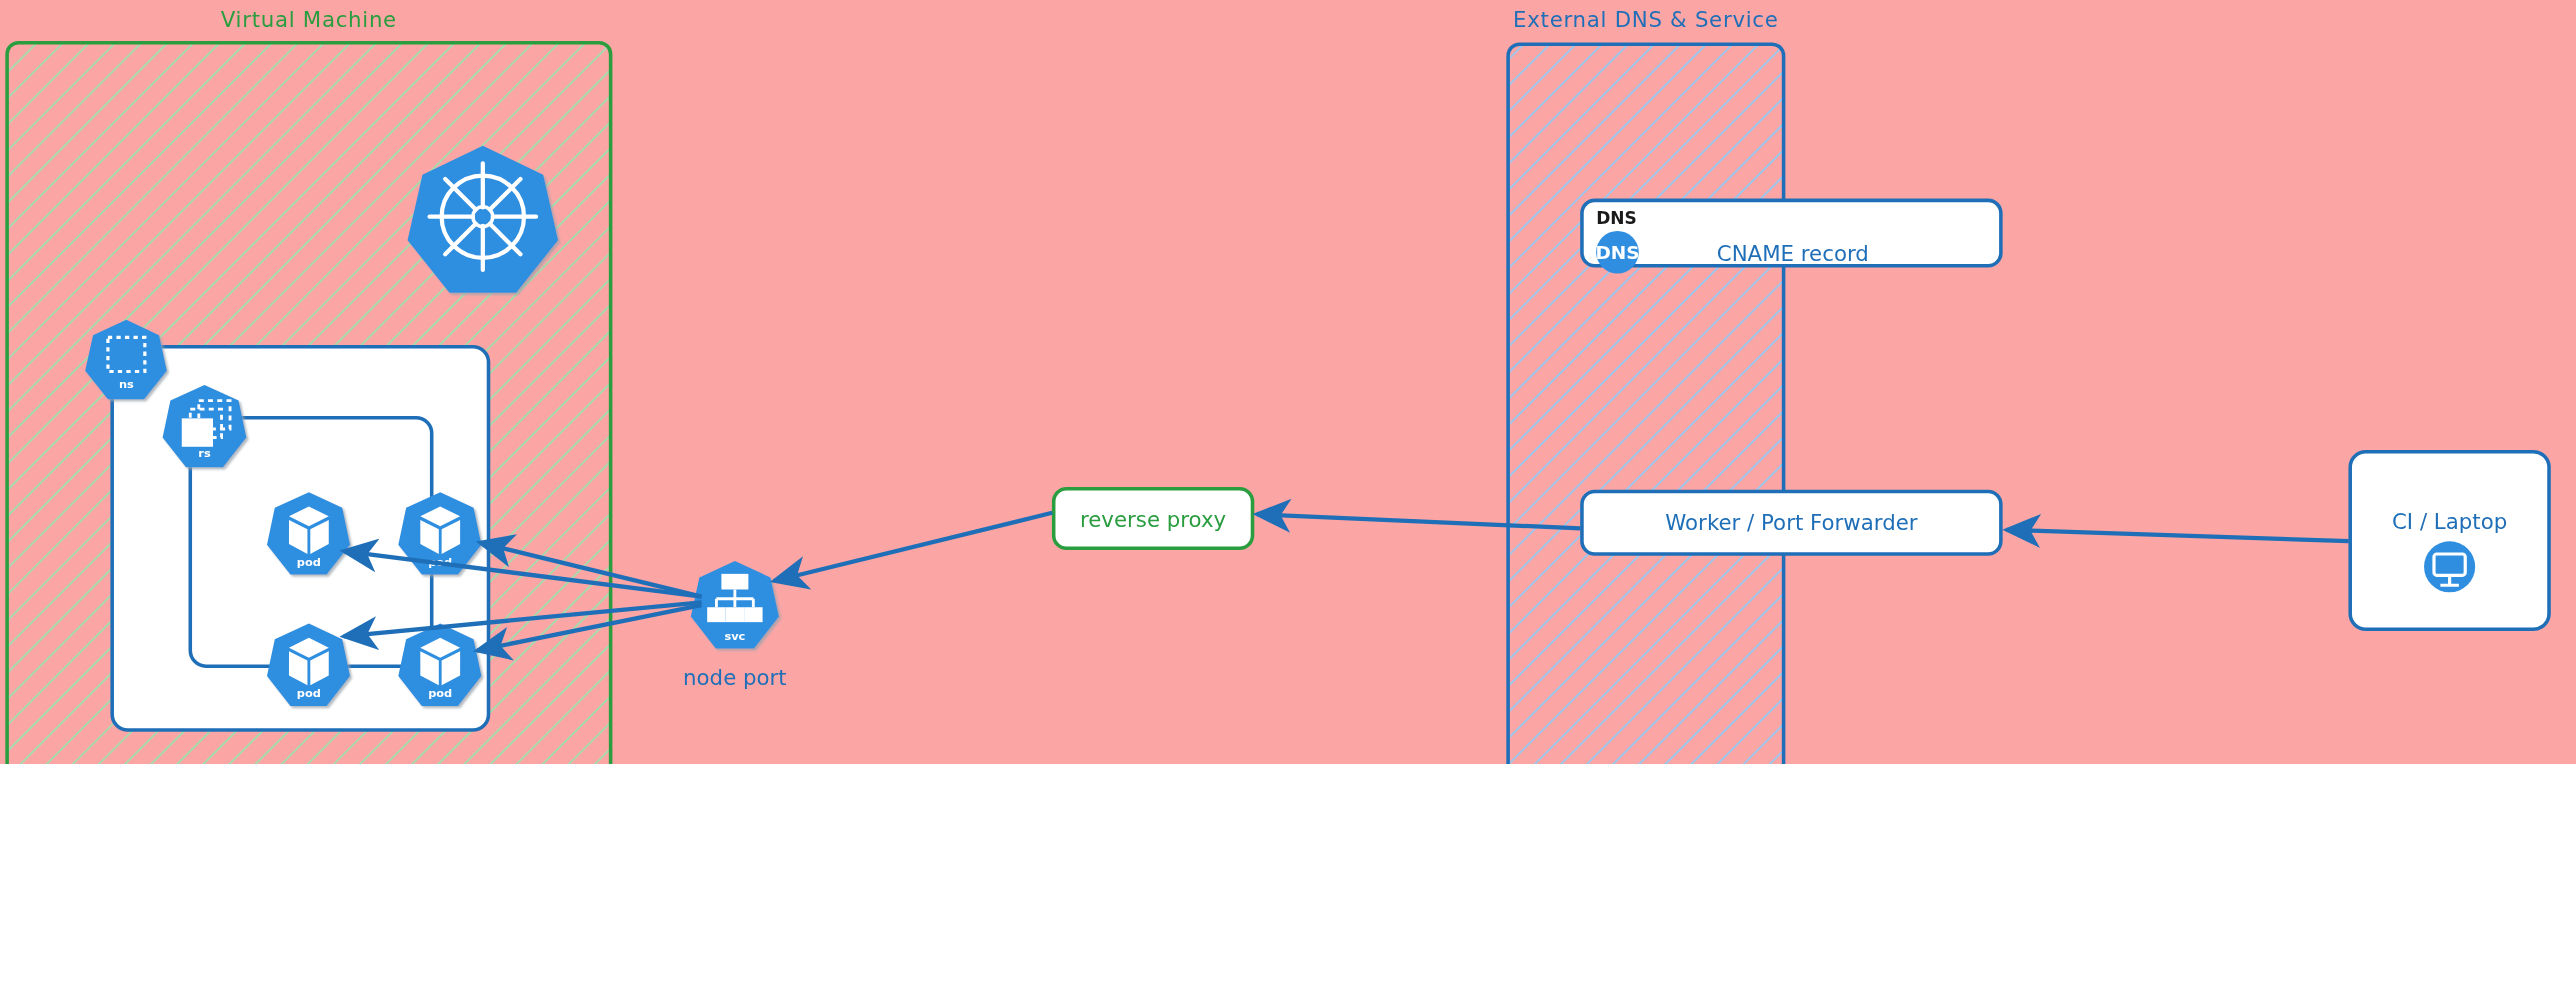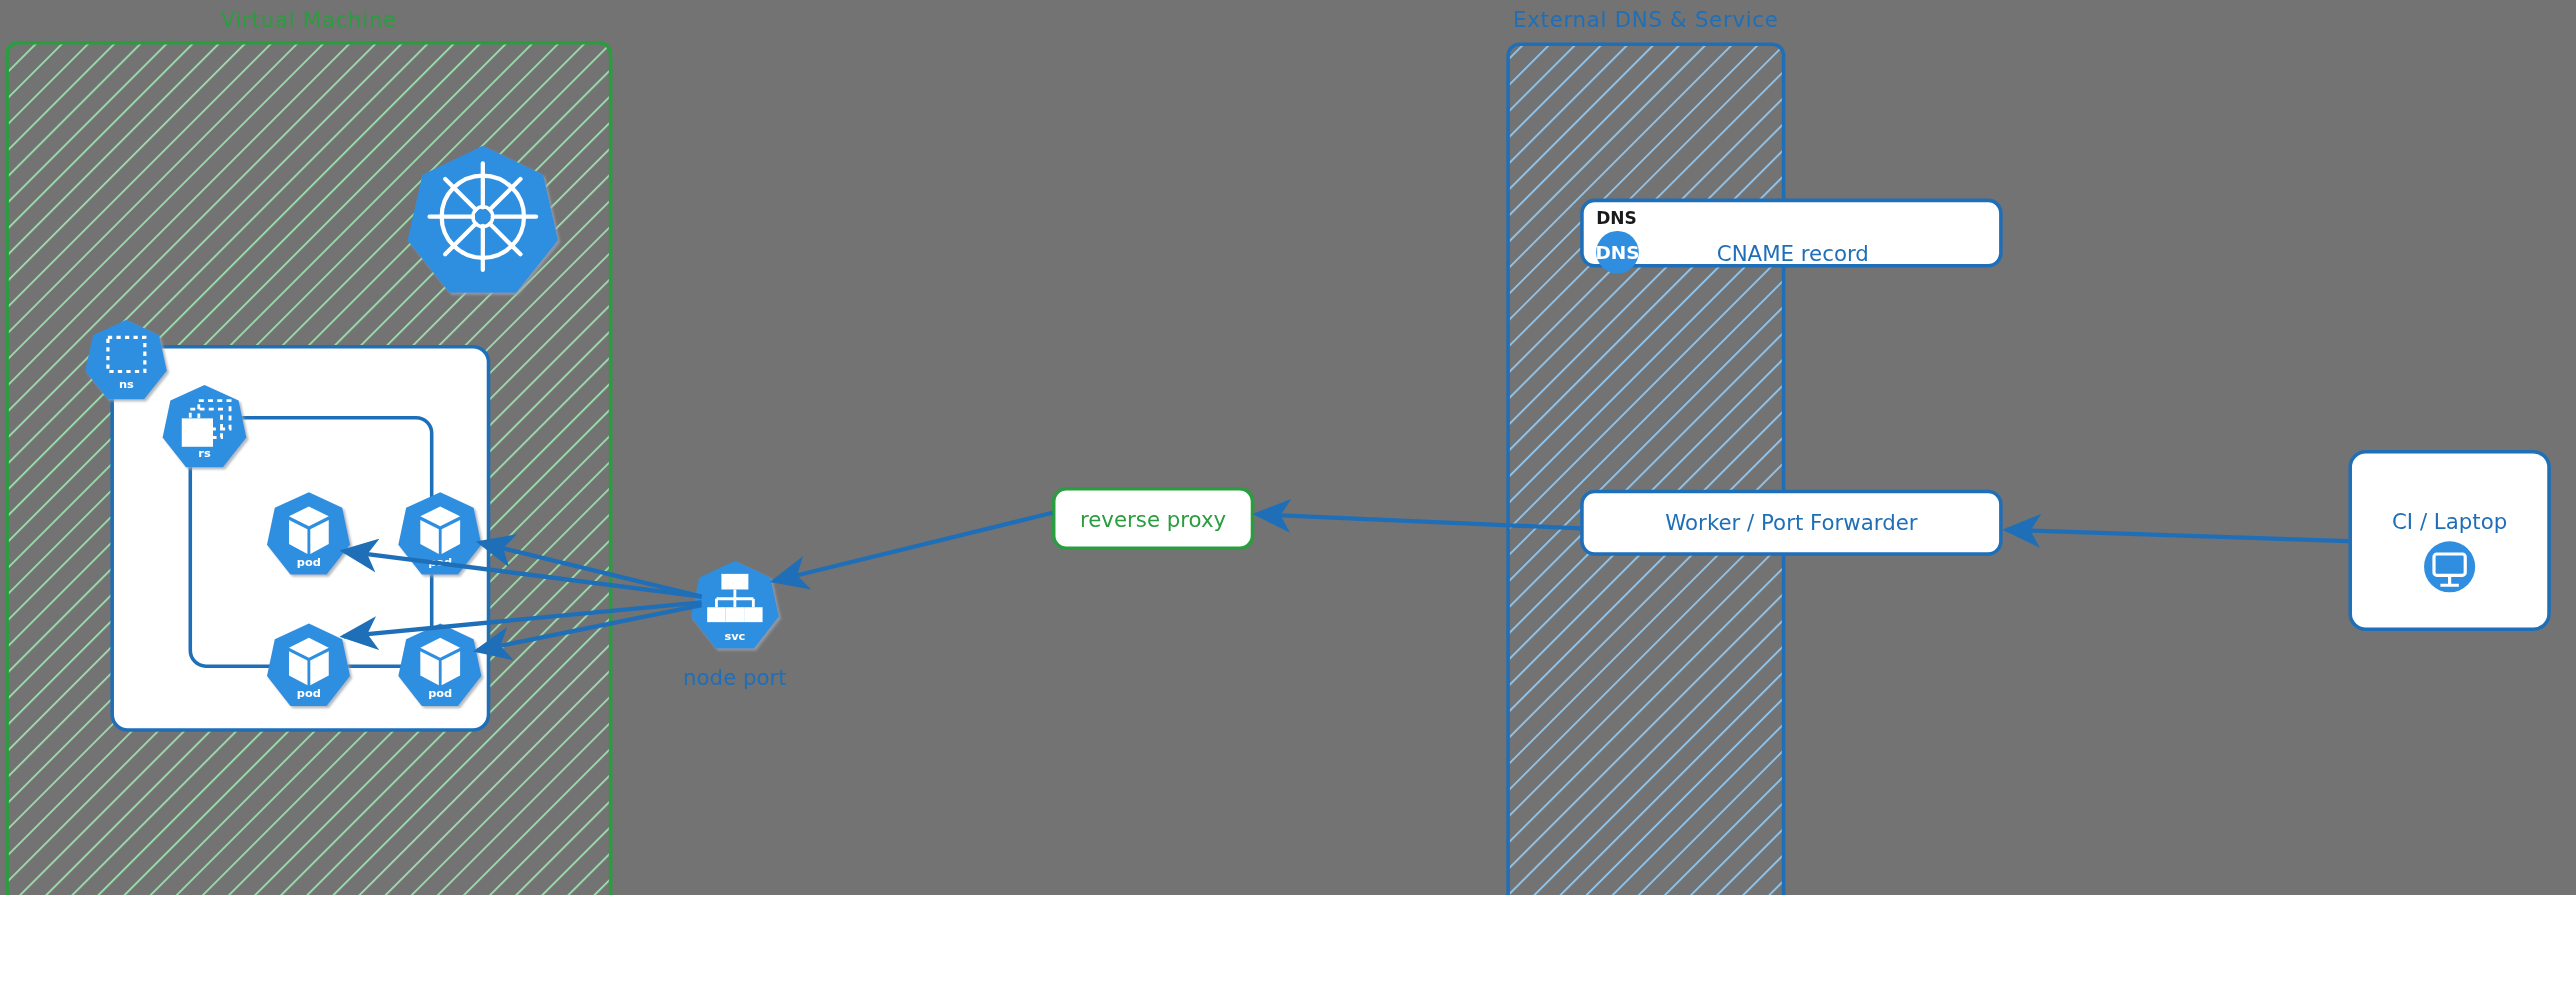--- a/index.html
+++ b/index.html
@@ -6,22 +6,22 @@
     margin: 0;
     padding: 0;
     background: #ffffff;
   }
   body {
     font-family: "DejaVu Sans", sans-serif;
   }
   #stage {
     position: relative;
     width: 2576px;
-    height: 895px;
-    background: #737373;
+    height: 764px;
+    background: #fca5a5;
     overflow: hidden;
   }
   #diagram-svg {
     position: absolute;
     left: 0;
     top: 0;
     width: 2576px;
     height: 983px;
   }
   .panel-title {

